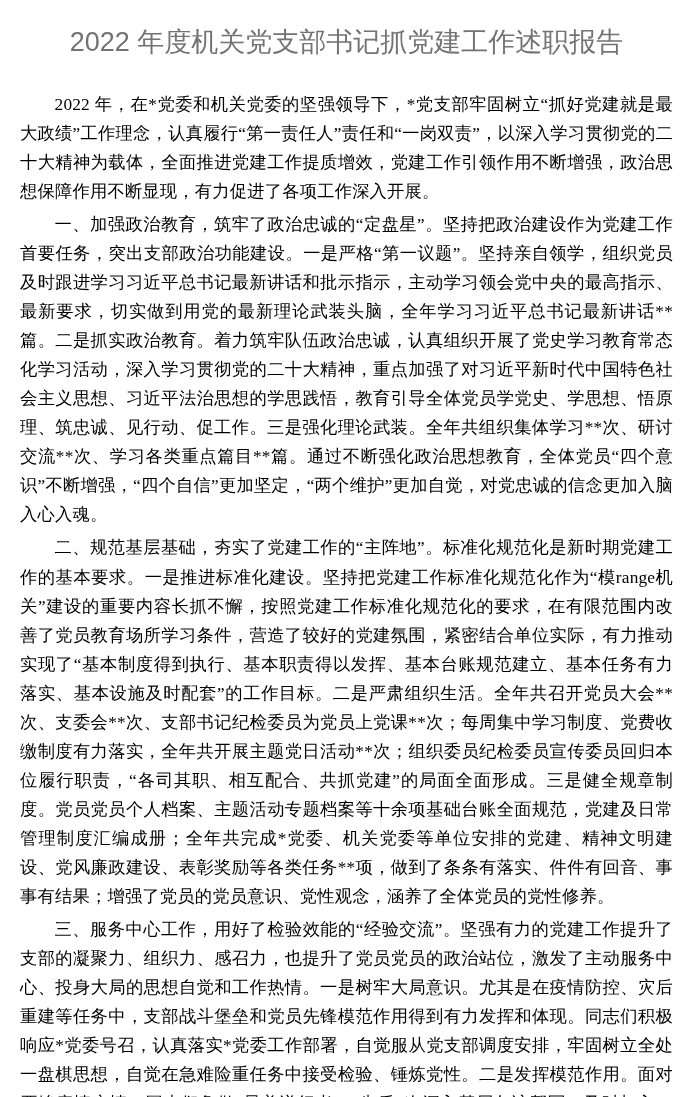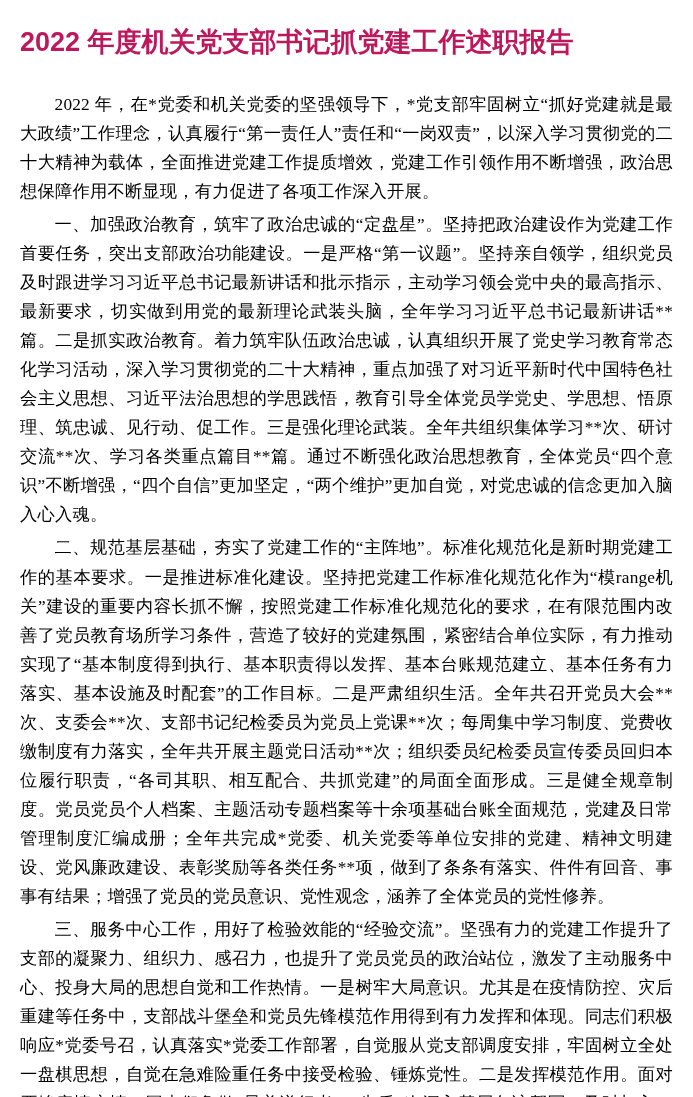--- a/index.html
+++ b/index.html
@@ -17,27 +17,27 @@
   .page {
     width: 693px;
     min-height: 1097px;
     box-sizing: border-box;
     padding: 22px 20px 0 20px;
     background: #ffffff;
     position: relative;
   }
   .doc-title {
     font-family: "Liberation Sans", "DejaVu Sans", sans-serif;
-    font-weight: bold;
+    font-weight: normal;
     font-size: 27px;
     line-height: 1.25;
-    text-align: left;
+    text-align: center;
     letter-spacing: 0px;
     margin: 4px 0 30px 0;
-    color: #be185d;
+    color: #737373;
     white-space: nowrap;
   }
   .doc-body {
     font-size: 17.3px;
     line-height: 1.68;
     text-align: justify;
     text-justify: inter-ideograph;
     letter-spacing: 0.2px;
   }
   .para {

